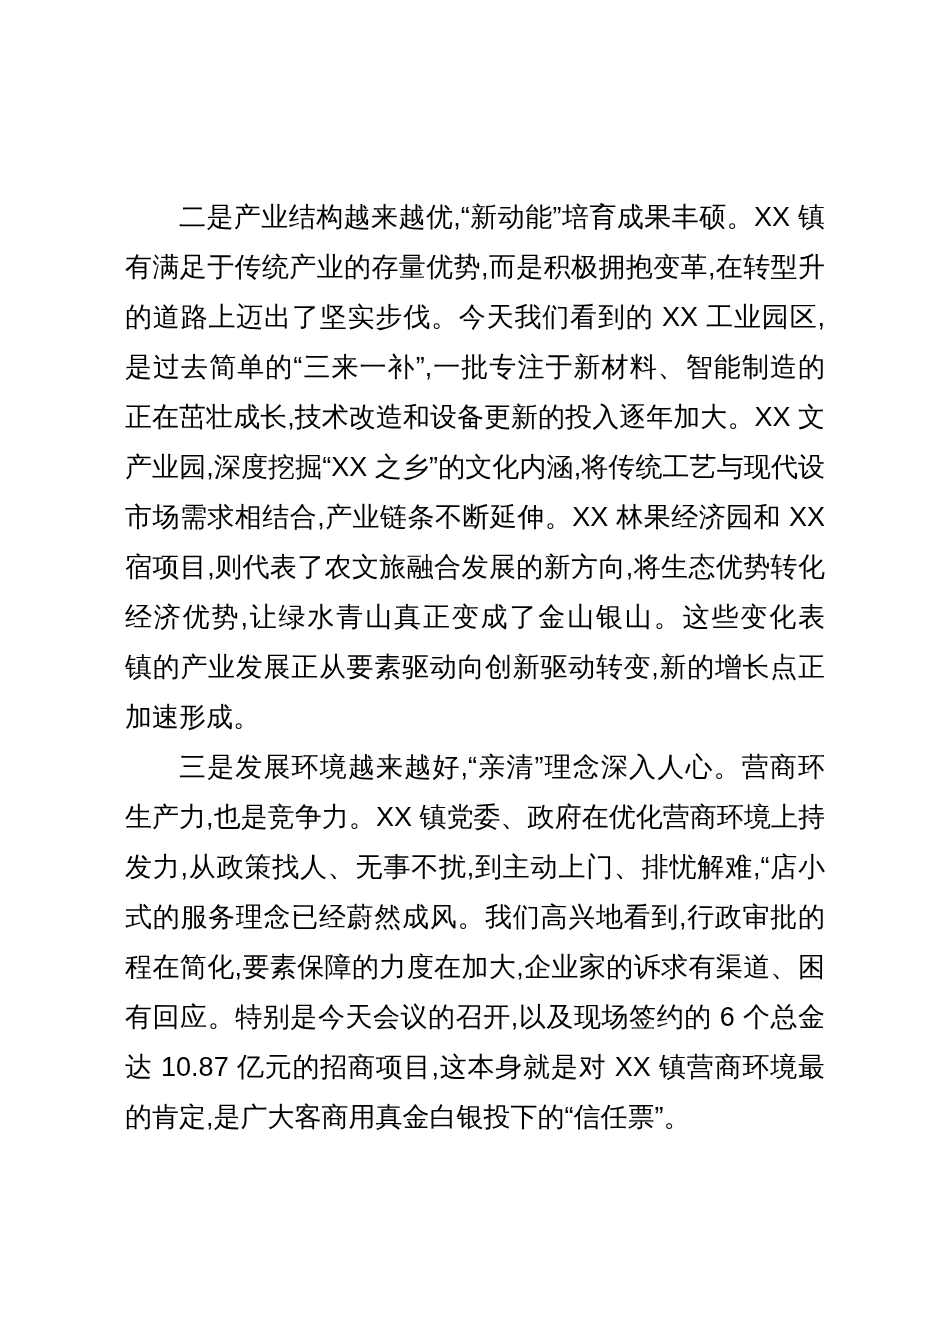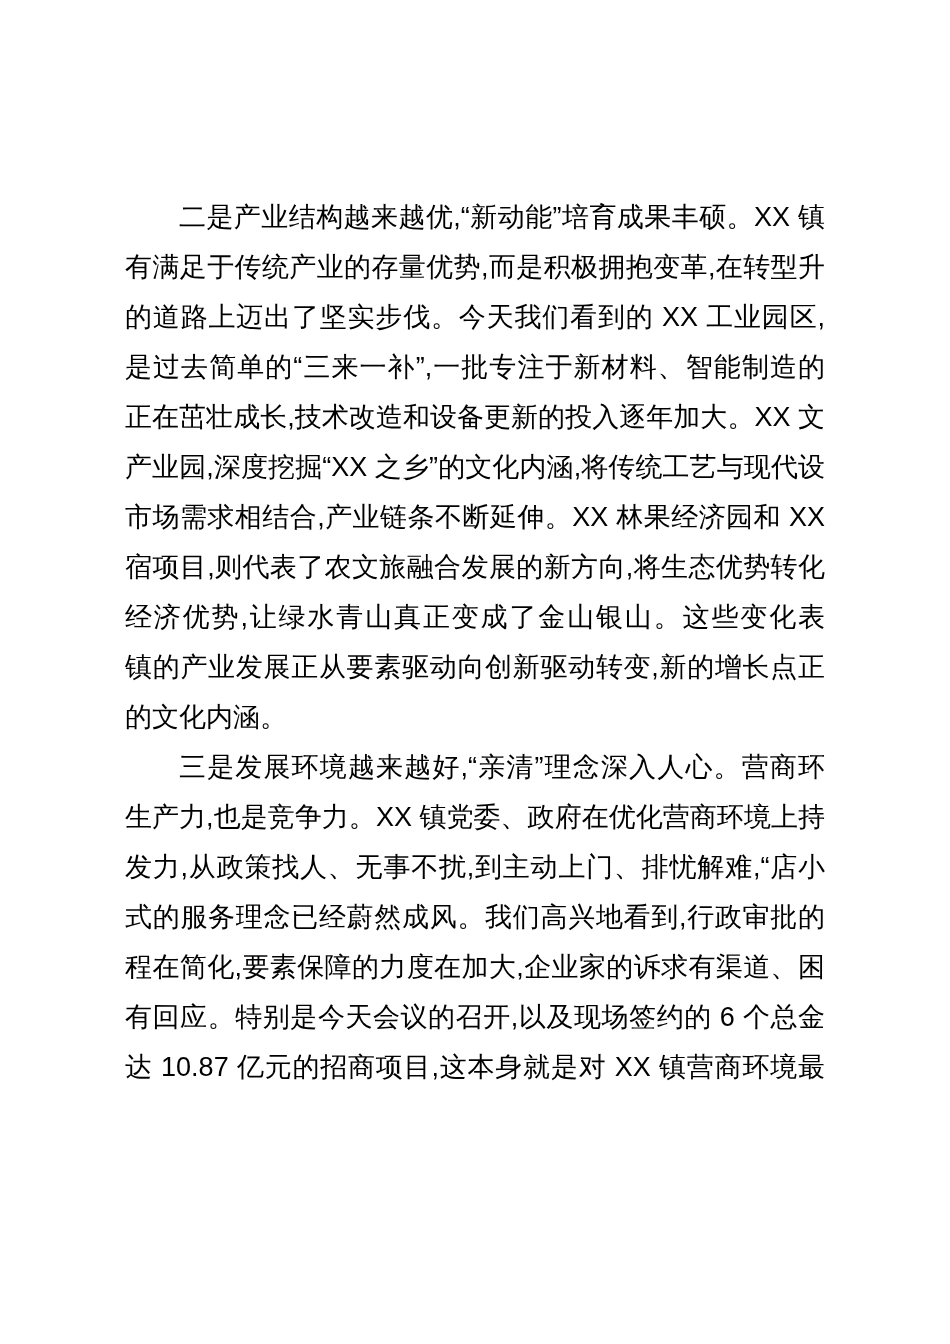--- a/index.html
+++ b/index.html
@@ -53,27 +53,28 @@
       <div class="line indent">二是产业结构越来越优,“新动能”培育成果丰硕。XX 镇没</div>
       <div class="line">有满足于传统产业的存量优势,而是积极拥抱变革,在转型升级</div>
       <div class="line">的道路上迈出了坚实步伐。今天我们看到的 XX 工业园区,不再</div>
       <div class="line">是过去简单的“三来一补”,一批专注于新材料、智能制造的企业</div>
       <div class="line">正在茁壮成长,技术改造和设备更新的投入逐年加大。XX 文化</div>
       <div class="line">产业园,深度挖掘“XX 之乡”的文化内涵,将传统工艺与现代设计、</div>
       <div class="line">市场需求相结合,产业链条不断延伸。XX 林果经济园和 XX 民</div>
       <div class="line">宿项目,则代表了农文旅融合发展的新方向,将生态优势转化为</div>
       <div class="line">经济优势,让绿水青山真正变成了金山银山。这些变化表明,XX</div>
       <div class="line">镇的产业发展正从要素驱动向创新驱动转变,新的增长点正在</div>
-      <div class="line end">的文化内涵。</div>
+      <div class="line end">加速形成。</div>
     </div>
 
     <div class="para">
       <div class="line indent">三是发展环境越来越好,“亲清”理念深入人心。营商环境是</div>
       <div class="line">生产力,也是竞争力。XX 镇党委、政府在优化营商环境上持续</div>
       <div class="line">发力,从政策找人、无事不扰,到主动上门、排忧解难,“店小二”</div>
       <div class="line">式的服务理念已经蔚然成风。我们高兴地看到,行政审批的流</div>
       <div class="line">程在简化,要素保障的力度在加大,企业家的诉求有渠道、困难</div>
       <div class="line">有回应。特别是今天会议的召开,以及现场签约的 6 个总金额</div>
       <div class="line">达 10.87 亿元的招商项目,这本身就是对 XX 镇营商环境最好</div>
+      <div class="line end">的肯定,是广大客商用真金白银投下的“信任票”。</div>
     </div>
 
   </div>
 </div>
 
 </body></html>

